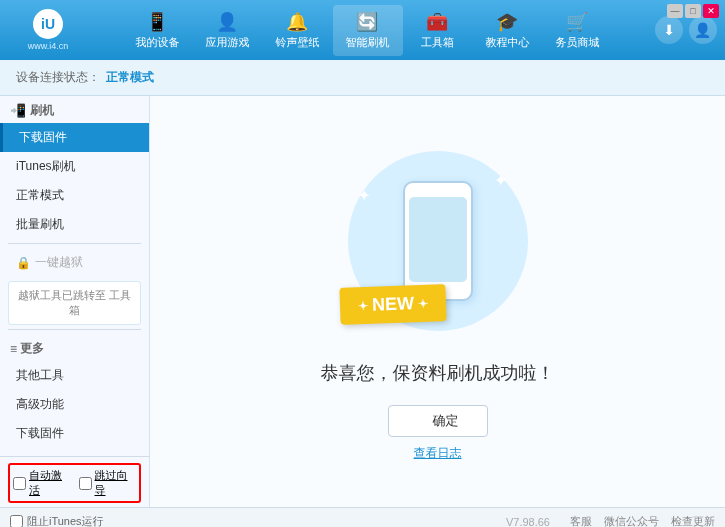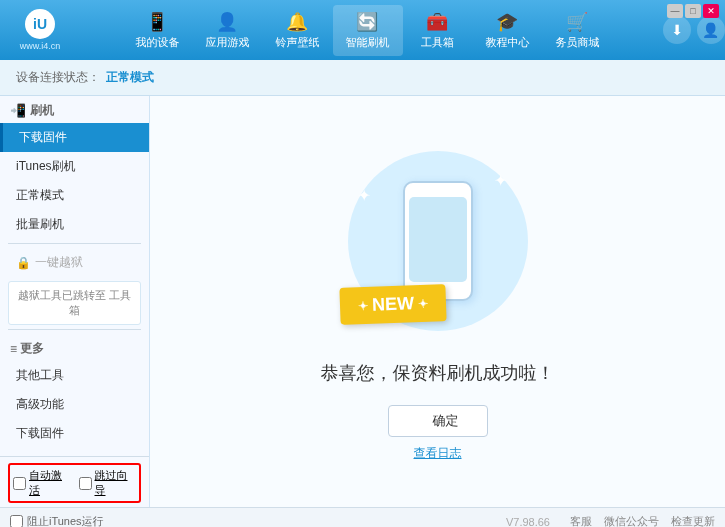--- a/index.html
+++ b/index.html
@@ -4,21 +4,21 @@
   <style>
     * { margin: 0; padding: 0; box-sizing: border-box; }
     body { width: 725px; height: 527px; font-family: 'Microsoft YaHei', sans-serif; font-size: 12px; background: #f0f0f0; overflow: hidden; }
 
     
     .top-bar {
       background: linear-gradient(180deg, #4ab0e8 0%, #1a8fd1 100%);
       height: 60px;
       display: flex;
       align-items: center;
-      padding: 0 0;
+      padding: 0 8px;
     }
     .logo-area {
       display: flex; flex-direction: column; align-items: center; justify-content: center;
       width: 80px; color: white;
     }
     .logo-circle {
       width: 30px; height: 30px; border-radius: 50%; background: #fff;
       display: flex; align-items: center; justify-content: center;
       font-size: 14px; font-weight: bold; color: #1a8fd1;
     }

